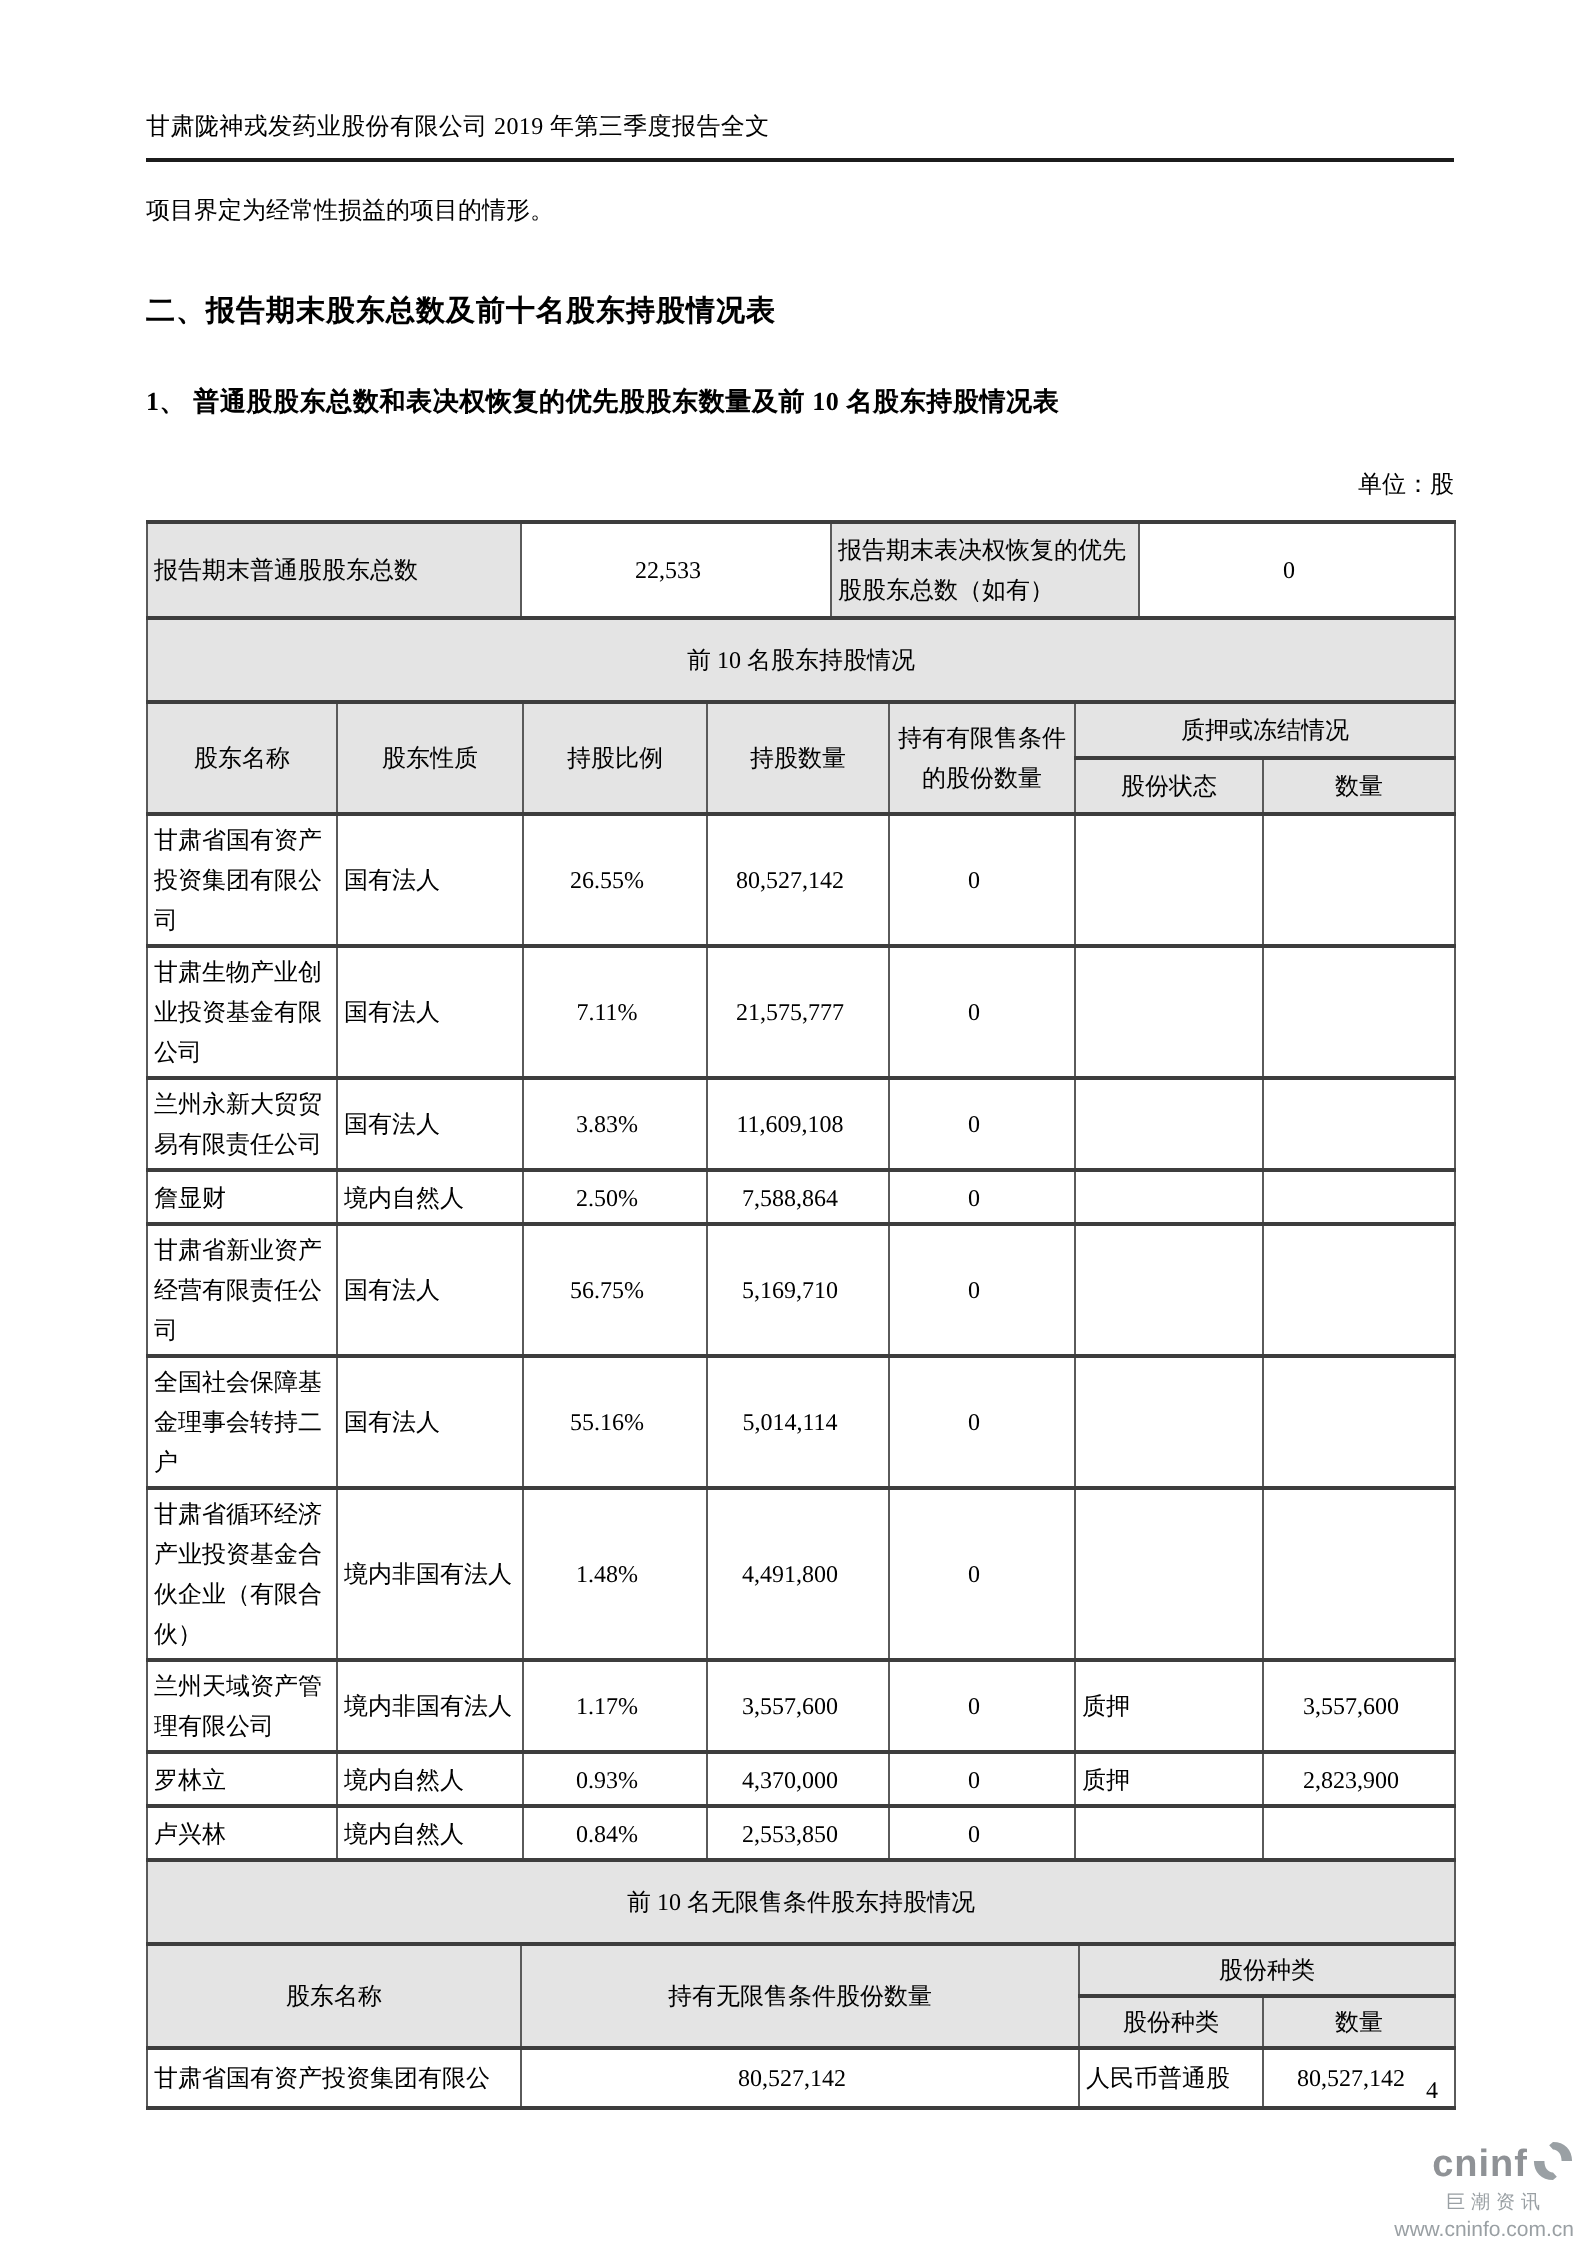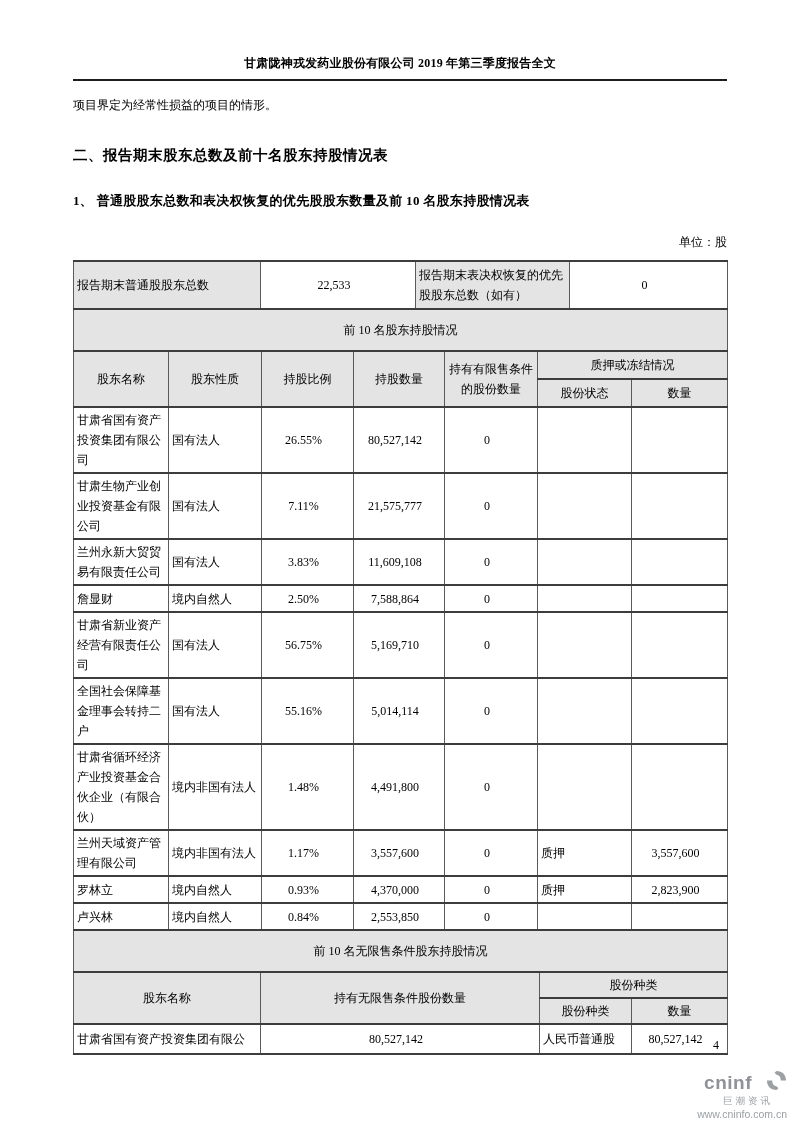--- a/index.html
+++ b/index.html
@@ -7,21 +7,21 @@
   body { font-family: "Liberation Serif", "DejaVu Serif", serif; color: #000; }
   .page {
     position: relative;
     width: 793px; height: 1122px;
     margin: 0 auto;
     background: #fff;
     overflow: hidden;
   }
   .content { position: absolute; left: 73px; top: 0; width: 654px; }
 
-  .doc-header { margin-top: 55px; text-align: center; font-size: 12px; letter-spacing: 0.2px; font-weight: bold; }
+  .doc-header { margin-top: 55px; text-align: left; font-size: 12px; letter-spacing: 0.2px; }
   .header-rule { border: none; border-top: 2px solid #1c1c1c; margin-top: 7px; }
   .intro { margin-top: 16px; font-size: 12px; }
   .sec-heading { margin-top: 32px; font-size: 14.5px; font-weight: bold; letter-spacing: 0.5px; }
   .sub-heading { margin-top: 27px; font-size: 13px; font-weight: bold; letter-spacing: 0.3px; }
   .unit { margin-top: 24px; margin-bottom: 9px; text-align: right; font-size: 12px; }
 
   table.t {
     border-collapse: collapse;
     table-layout: fixed;
     width: 654px;
@@ -51,21 +51,21 @@
   .t tr.data-bot td { height: 30px; }
 
   .page-number { position: absolute; top: 1038px; right: 74px; font-size: 12px; }
 
   .cninfo-logo {
     position: absolute; right: 6px; top: 1070px;
     text-align: right; color: #96999d;
     font-family: "Liberation Sans", sans-serif;
     line-height: 1;
   }
-  .logo-line { display: flex; align-items: center; justify-content: flex-end; gap: 14px; }
+  .logo-line { display: flex; align-items: center; justify-content: flex-end; gap: 2px; }
   .logo-brand { font-size: 19px; font-weight: bold; letter-spacing: 0.5px; color: #8f9296; }
   .logo-cn { font-size: 9.5px; letter-spacing: 3px; margin-top: 2px; margin-right: 14px; color: #9aa0a4; }
   .logo-url { font-size: 10.5px; margin-top: 3px; color: #9aa0a4; }
 </style>
 </head>
 <body>
 
 <div class="page">
   <div class="content">
 

